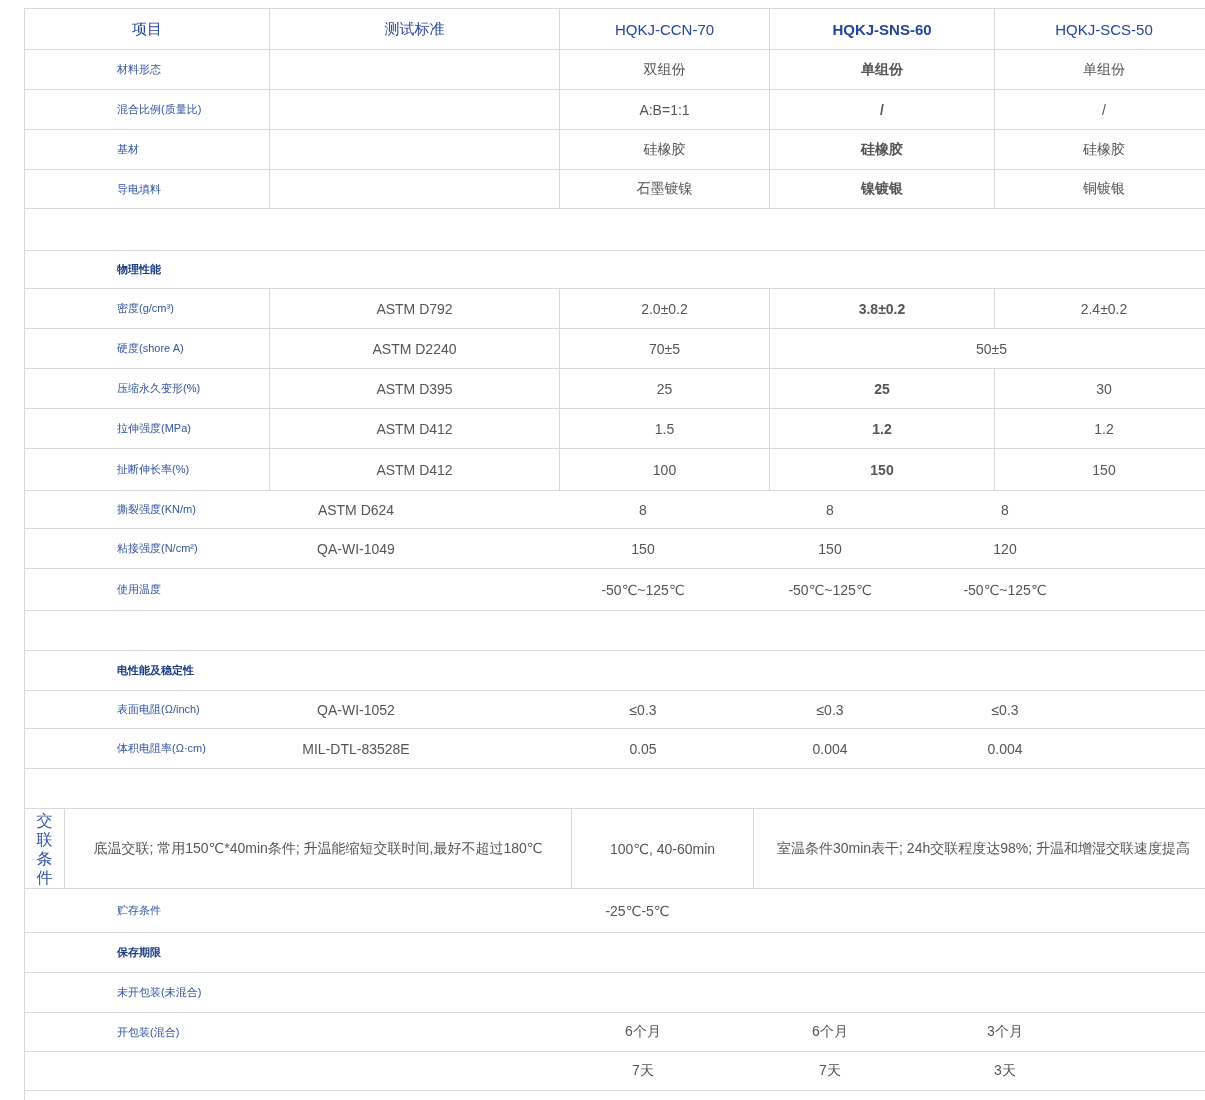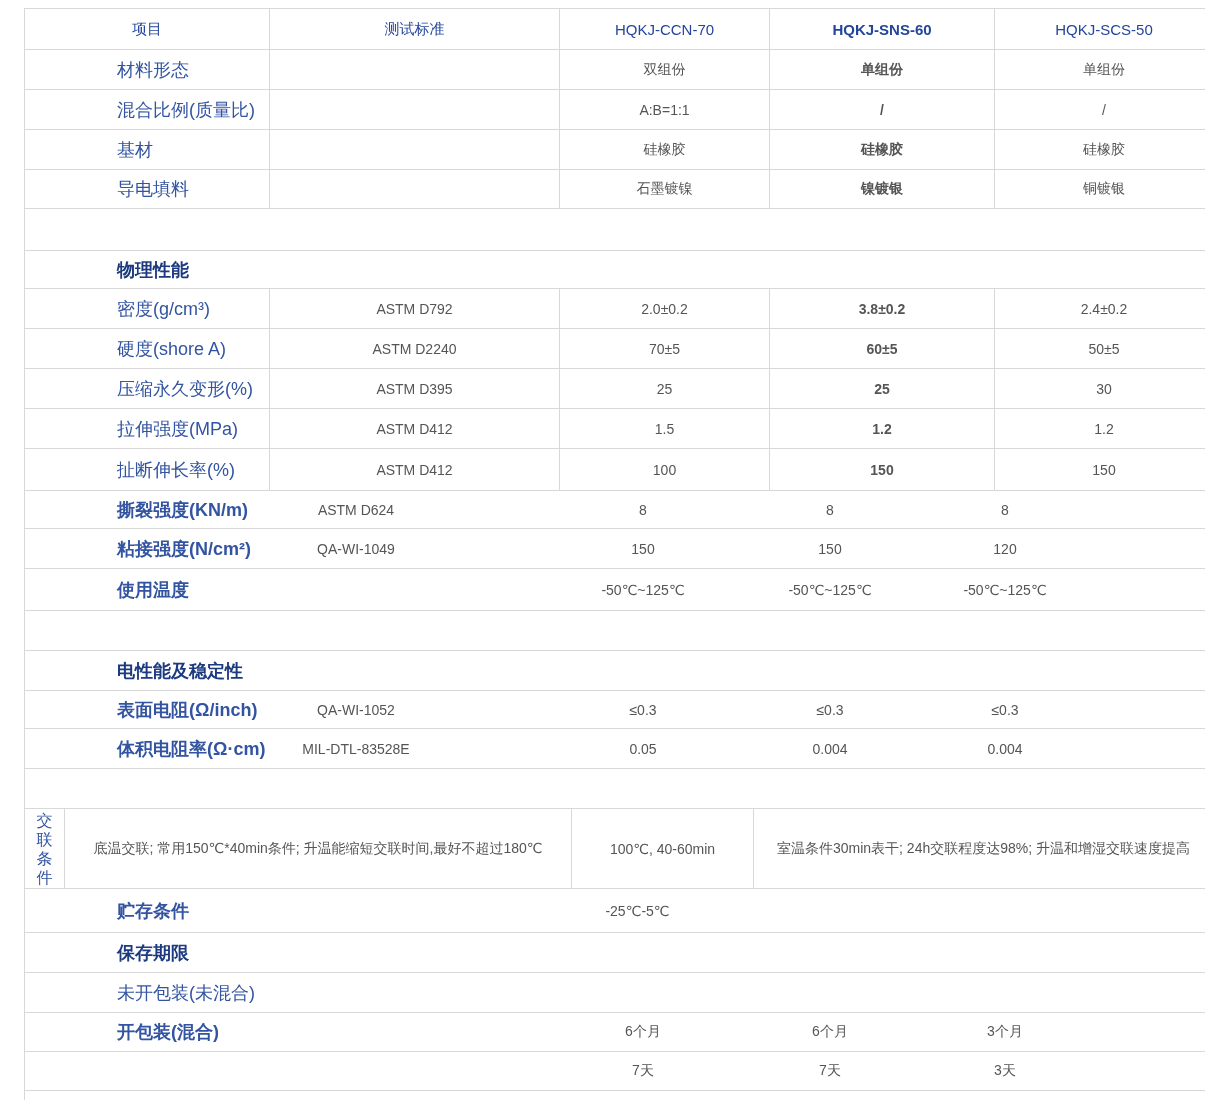--- a/index.html
+++ b/index.html
@@ -13,32 +13,32 @@
   html,body{width:1205px;height:1100px;background:#ffffff;overflow:hidden;
     font-family:"Liberation Sans","DejaVu Sans",sans-serif;}
   .spec-table{
     position:absolute;left:24px;top:8px;width:1190px;
     border:1px solid var(--border);border-bottom:none;background:#fff;
   }
   .row{display:flex;width:100%;border-bottom:1px solid var(--border);}
   .cell{display:flex;align-items:center;justify-content:center;
     font-size:14px;color:var(--value-gray);overflow:hidden;}
   .lab{justify-content:flex-start;padding-left:92px;
-    color:var(--label-blue);font-size:18px;}
+    color:var(--label-blue);font-size:11px;}
   .hdr{color:var(--header-blue);font-size:15px;}
   .sec{font-weight:bold;color:var(--section-blue);}
   .fill{flex:1;}
   
   .cA1{width:245px;border-right:1px solid var(--border);}
   .cA2{width:290px;border-right:1px solid var(--border);}
   .cA3{width:210px;border-right:1px solid var(--border);}
   .cA4{width:225px;border-right:1px solid var(--border);font-weight:bold;}
   .cA5{flex:1;}
   
-  .cB1{width:245px;font-weight:bold;}
+  .cB1{width:245px;}
   .cB2{width:172px;}
   .cBgap{width:88px;}
   .cB3{width:226px;}
   .cB4{width:148px;}
   .cB5{width:202px;}
   
   .cX1{width:40px;border-right:1px solid var(--border);}
   .cX2{width:507px;border-right:1px solid var(--border);padding:0 14px;text-align:right;}
   .cX3{width:182px;border-right:1px solid var(--border);}
   .cX4{flex:1;padding:0 14px;text-align:center;}
@@ -109,21 +109,20 @@
     <div class="cell cA2">ASTM D792</div>
     <div class="cell cA3">2.0±0.2</div>
     <div class="cell cA4">3.8±0.2</div>
     <div class="cell cA5">2.4±0.2</div>
   </div>
 
   <div class="row h40">
     <div class="cell lab cA1">硬度(shore A)</div>
     <div class="cell cA2">ASTM D2240</div>
     <div class="cell cA3">70±5</div>
-    <div class="cell cA4">60±5</div>
     <div class="cell cA5">50±5</div>
   </div>
 
   <div class="row h40">
     <div class="cell lab cA1">压缩永久变形(%)</div>
     <div class="cell cA2">ASTM D395</div>
     <div class="cell cA3">25</div>
     <div class="cell cA4">25</div>
     <div class="cell cA5">30</div>
   </div>

